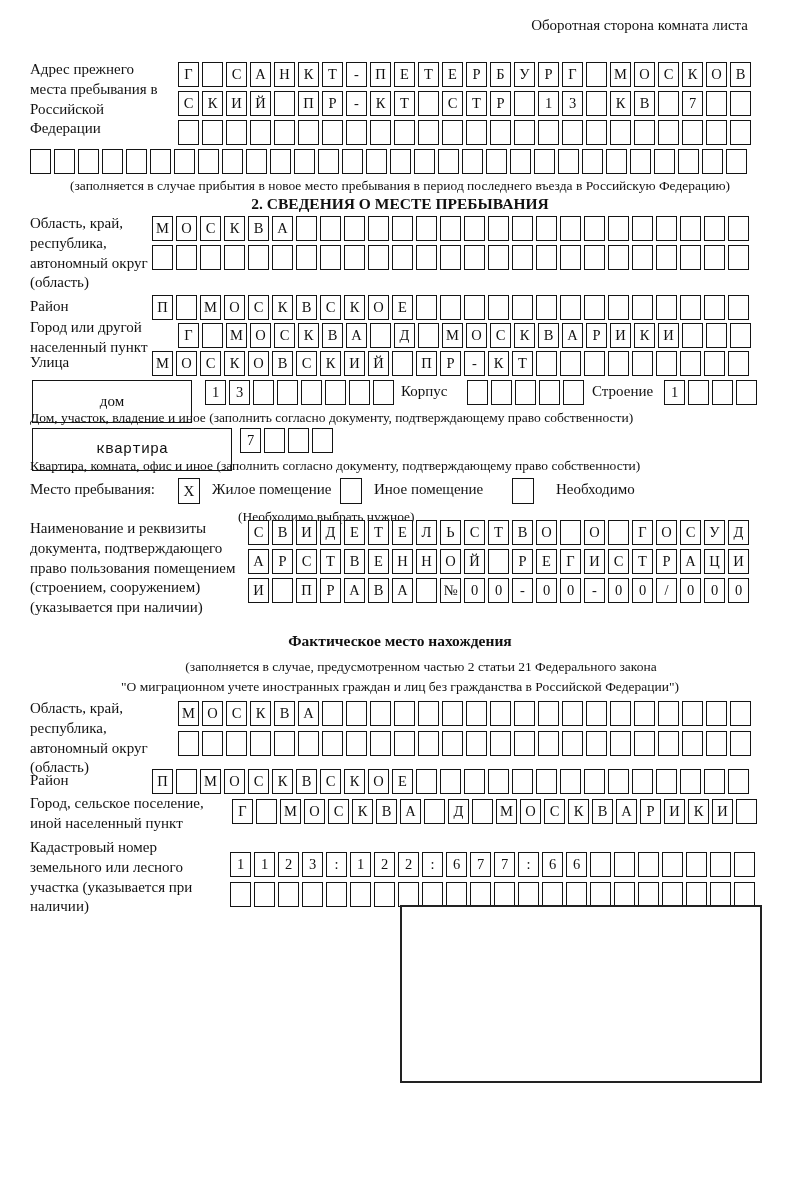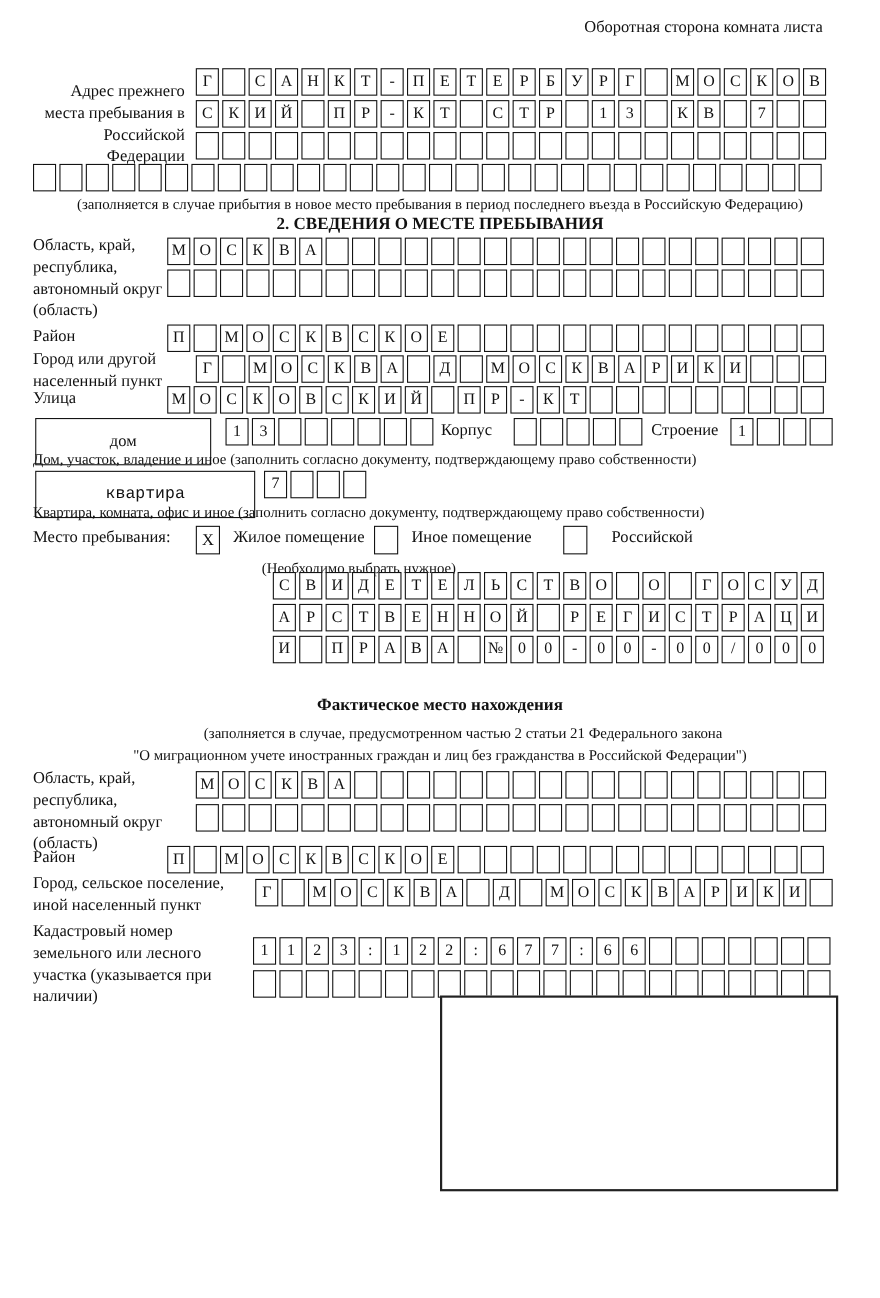--- a/index.html
+++ b/index.html
@@ -30,21 +30,21 @@
   }
   .stampbox { border:2px solid #222; background:#fff; }
 </style>
 </head>
 <body>
 
 <div class="page">
 
   <div class="abs label" style="top:16px; right:52px;">Оборотная сторона комната листа</div>
 
-  <div class="abs label" style="left:30px; top:74px; width:138px;text-align:right;">Адрес прежнего места пребывания в Российской Федерации</div>
+  <div class="abs label" style="left:30px; top:60px; width:138px;">Адрес прежнего места пребывания в Российской Федерации</div>
   <div class="abs cellrow" style="left:178px; top:62px;">
       <span class="cell">Г</span>
       <span class="cell"></span>
       <span class="cell">С</span>
       <span class="cell">А</span>
       <span class="cell">Н</span>
       <span class="cell">К</span>
       <span class="cell">Т</span>
       <span class="cell">-</span>
       <span class="cell">П</span>
@@ -330,23 +330,24 @@
       <span class="cell"></span>
     </div>
   <div class="abs caption" style="left:30px; top:457px;">Квартира, комната, офис и иное (заполнить согласно документу, подтверждающему право собственности)</div>
 
   <div class="abs label" style="left:30px; top:480px;">Место пребывания:</div>
   <div class="abs checkbox" style="left:178px; top:478px;">X</div>
   <div class="abs label" style="left:212px; top:480px;">Жилое помещение</div>
   <div class="abs checkbox" style="left:340px; top:478px;"></div>
   <div class="abs label" style="left:374px; top:480px;">Иное помещение</div>
   <div class="abs checkbox" style="left:512px; top:478px;"></div>
-  <div class="abs label" style="left:556px; top:480px;">Российской</div>
+  <div class="abs label" style="left:556px; top:480px;">Необходимо</div>
   <div class="abs caption" style="left:238px; top:508px;">(Необходимо выбрать нужное)</div>
 
+  <div class="abs label" style="left:30px; top:519px; width:214px;">Наименование и реквизиты документа, подтверждающего право пользования помещением (строением, сооружением) (указывается при наличии)</div>
   <div class="abs cellrow" style="left:248px; top:520px;">
       <span class="cell">С</span>
       <span class="cell">В</span>
       <span class="cell">И</span>
       <span class="cell">Д</span>
       <span class="cell">Е</span>
       <span class="cell">Т</span>
       <span class="cell">Е</span>
       <span class="cell">Л</span>
       <span class="cell">Ь</span>

